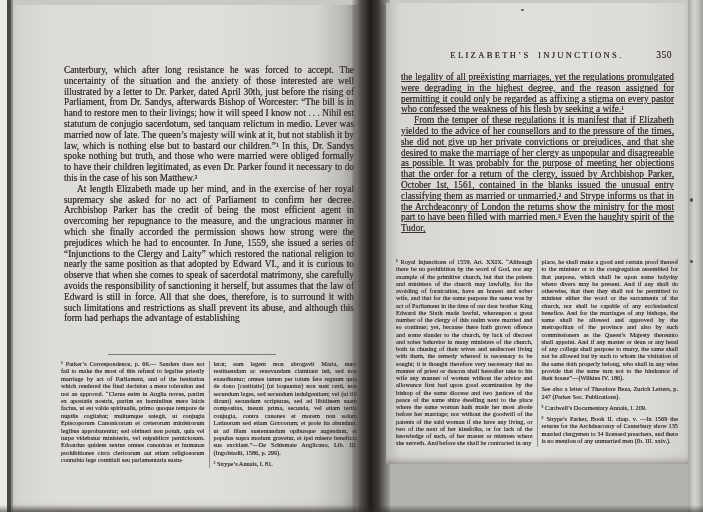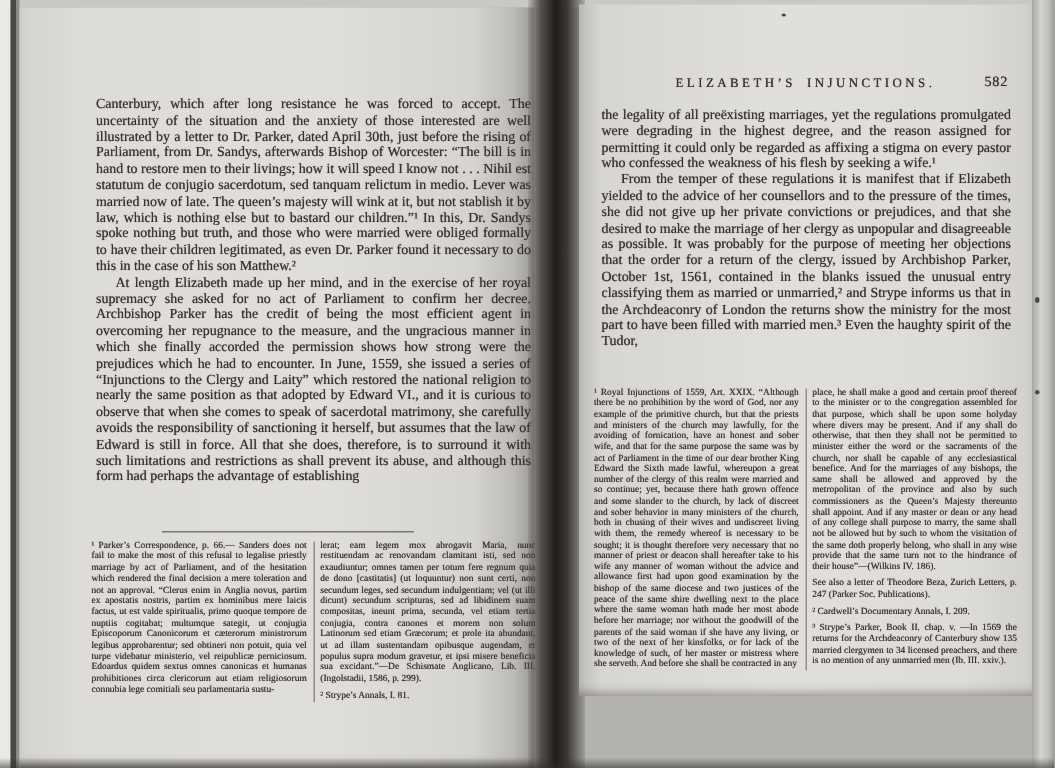--- a/index.html
+++ b/index.html
@@ -44,21 +44,21 @@
 
   .pl-header { top:39px; left:51px; width:290px; }
   .pl-header .pagenum { left:7px; }
   .pl-body   { top:60px; left:51px; width:290px; }
   .pl-fnrule { position:absolute; top:349px; left:95px; width:168px; height:1px;
     background:rgba(90,87,83,.75); }
   .pl-footnotes { top:355px; left:48px; width:296px; }
 
   .pr-header { top:47px; left:12px; width:278px; }
   .pr-header .pagenum { right:4px; }
-  .pr-body   { top:69px; left:15px; width:273px; }
+  .pr-body   { top:69px; left:15px; width:273px;text-decoration:underline; }
   .pr-footnotes { top:255px; left:10px; width:282px; }
 
   .footnotes { position:absolute; display:flex; text-align:justify;
     font-size:6.3px; line-height:7.4px; text-shadow:0 0 .45px rgba(52,47,43,.8); }
   .pr-footnotes { line-height:7.25px; }
   .fncol { flex:1 1 0; }
   .fncol p { margin:0; }
   .fncol p + p { margin-top:4px; }
   .fndivider { width:1px; margin:1px 4px 0 4px; background:rgba(80,77,73,.55); }
 </style>
@@ -87,21 +87,21 @@
         <p>² Strype’s Annals, I. 81.</p>
       </div>
     </div>
   </div>
 
   <div class="gutter"></div>
 
   <div class="page page-right">
     <div class="pg-header pr-header">
       <span class="running-title">ELIZABETH’S INJUNCTIONS.</span>
-      <span class="pagenum">582</span>
+      <span class="pagenum">350</span>
     </div>
     <div class="body-text pr-body">
       <p>the legality of all preëxisting marriages, yet the regulations promulgated were degrading in the highest degree, and the reason assigned for permitting it could only be regarded as affixing a stigma on every pastor who confessed the weakness of his flesh by seeking a wife.¹</p>
       <p class="indent">From the temper of these regulations it is manifest that if Elizabeth yielded to the advice of her counsellors and to the pressure of the times, she did not give up her private convictions or prejudices, and that she desired to make the marriage of her clergy as unpopular and disagreeable as possible. It was probably for the purpose of meeting her objections that the order for a return of the clergy, issued by Archbishop Parker, October 1st, 1561, contained in the blanks issued the unusual entry classifying them as married or unmarried,² and Strype informs us that in the Archdeaconry of London the returns show the ministry for the most part to have been filled with married men.³  Even the haughty spirit of the Tudor,</p>
     </div>
     <div class="footnotes pr-footnotes">
       <div class="fncol">
         <p>¹ Royal Injunctions of 1559, Art. XXIX. “Although there be no prohibition by the word of God, nor any example of the primitive church, but that the priests and ministers of the church may lawfully, for the avoiding of fornication, have an honest and sober wife, and that for the same purpose the same was by act of Parliament in the time of our dear brother King Edward the Sixth made lawful, whereupon a great number of the clergy of this realm were married and so continue; yet, because there hath grown offence and some slander to the church, by lack of discreet and sober behavior in many ministers of the church, both in chusing of their wives and undiscreet living with them, the remedy whereof is necessary to be sought; it is thought therefore very necessary that no manner of priest or deacon shall hereafter take to his wife any manner of woman without the advice and allowance first had upon good examination by the bishop of the same diocese and two justices of the peace of the same shire dwelling next to the place where the same woman hath made her most abode before her marriage; nor without the goodwill of the parents of the said woman if she have any living, or two of the next of her kinsfolks, or for lack of the knowledge of such, of her master or mistress where she serveth. And before she shall be contracted in any</p>
       </div>
       <div class="fndivider"></div>

